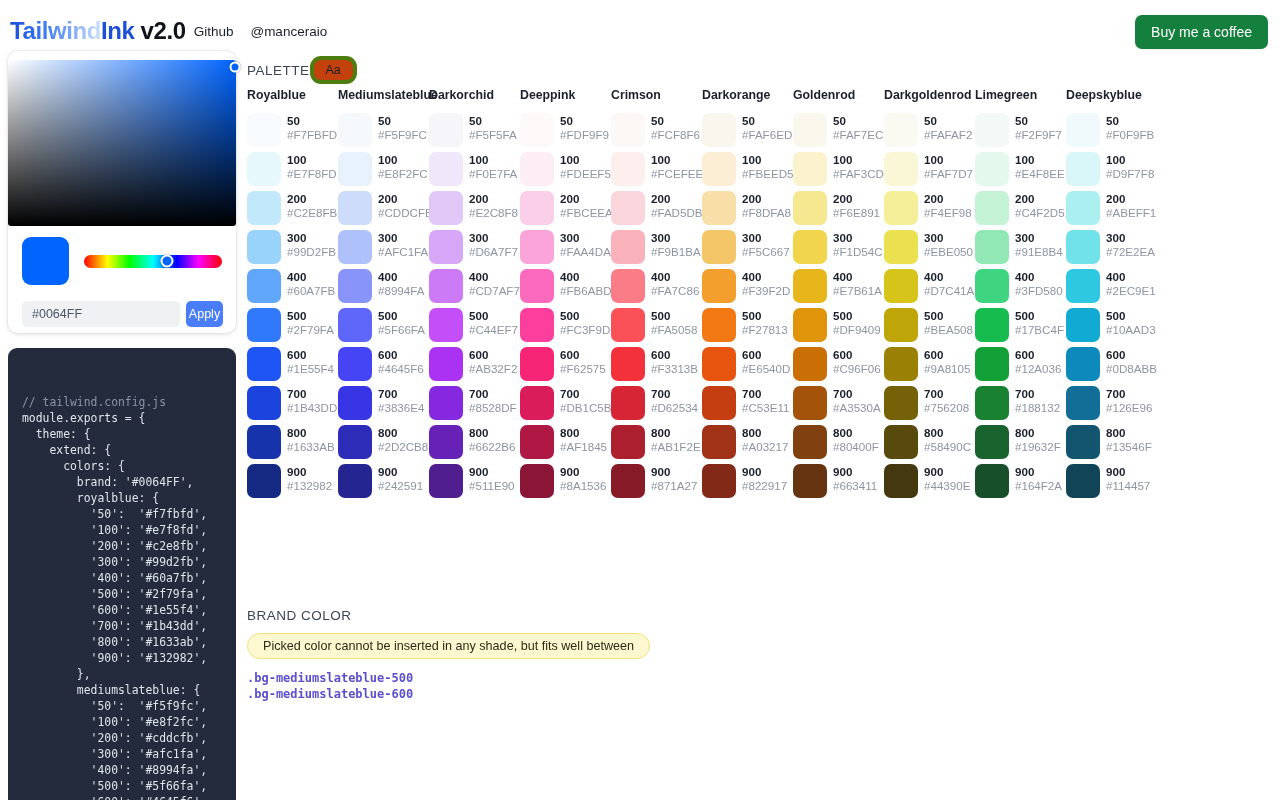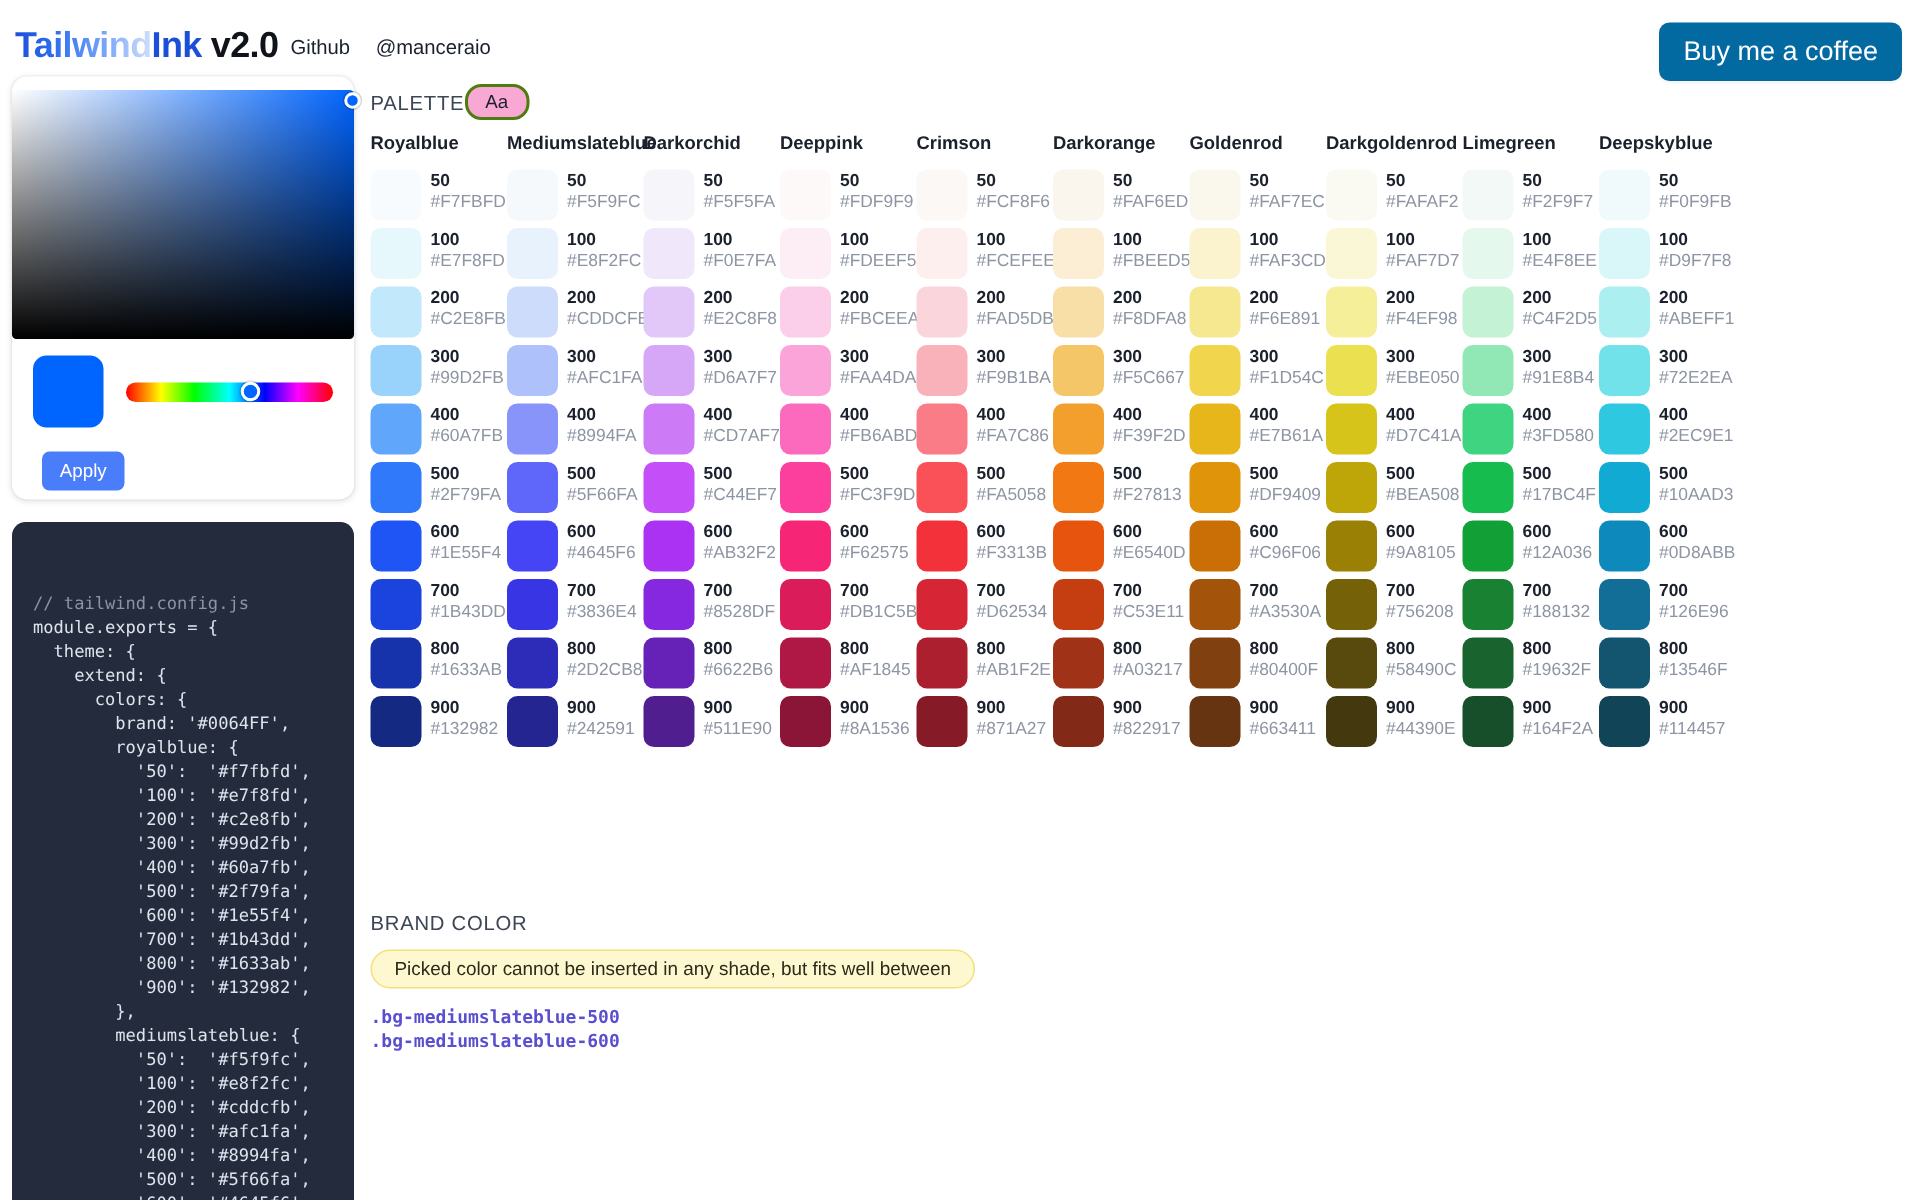--- a/index.html
+++ b/index.html
@@ -33,23 +33,23 @@
   .logo-ver { color: #10131a; margin-left: 6px; }
 
   .header-link {
     font-size: 13.5px; color: #1a202c; margin-left: 17px;
     text-decoration: none; cursor: pointer;
   }
   .header-link:first-of-type { margin-left: 8px; }
 
   .coffee-btn {
     position: absolute; right: 12px; top: 15px;
-    background: #0369a1; color: #ffffff;
+    background: #15803d; color: #ffffff;
     border: none; border-radius: 7px;
-    font-size: 18px; font-family: "Liberation Sans", sans-serif;
+    font-size: 14px; font-family: "Liberation Sans", sans-serif;
     padding: 9px 16px; cursor: pointer;
     box-shadow: 0 1px 2px rgba(0,0,0,0.06);
   }
 
   
   .picker-card {
     position: absolute; left: 8px; top: 51px;
     width: 228px; height: 282px;
     background: #fff; border-radius: 10px;
     box-shadow: 0 1px 5px rgba(16,24,40,0.14), 0 0 0 1px rgba(16,24,40,0.03);
@@ -126,21 +126,21 @@
 
   
   .palette-head {
     position: absolute; left: 247px; top: 56px;
     display: flex; align-items: center; gap: 0;
   }
   .section-label {
     font-size: 13.5px; color: #3c4655; letter-spacing: 0.5px;
   }
   .aa-btn {
-    background: #f9a8d4; border: 2px solid #4d7c0f;
+    background: #c2410c; border: 4px solid #4d7c0f;
     border-radius: 11px; font-size: 12.5px; color: #1a202c;
     padding: 3px 12px; cursor: pointer;
     font-family: "Liberation Sans", sans-serif;
   }
 
   .grid {
     position: absolute; left: 247px; top: 88px;
   }
   .col-heads { display: flex; }
   .col-head {
@@ -196,20 +196,21 @@
     <div class="sat-val">
       <div class="sv-handle"></div>
     </div>
     <div class="preview-row">
       <div class="preview-swatch"></div>
       <div class="hue-track">
         <div class="hue-handle"></div>
       </div>
     </div>
     <div class="hex-row">
+      <input class="hex-input" type="text" value="#0064FF" style="">
       <button class="apply-btn">Apply</button>
     </div>
   </div>
 
   <div class="code-card">
     <div id="code-body"><div class="code-comment">// tailwind.config.js</div><div>module.exports = {</div><div>  theme: {</div><div>    extend: {</div><div>      colors: {</div><div>        brand: '#0064FF',</div><div>        royalblue: {</div><div>          '50':  '#f7fbfd',</div><div>          '100': '#e7f8fd',</div><div>          '200': '#c2e8fb',</div><div>          '300': '#99d2fb',</div><div>          '400': '#60a7fb',</div><div>          '500': '#2f79fa',</div><div>          '600': '#1e55f4',</div><div>          '700': '#1b43dd',</div><div>          '800': '#1633ab',</div><div>          '900': '#132982',</div><div>        },</div><div>        mediumslateblue: {</div><div>          '50':  '#f5f9fc',</div><div>          '100': '#e8f2fc',</div><div>          '200': '#cddcfb',</div><div>          '300': '#afc1fa',</div><div>          '400': '#8994fa',</div><div>          '500': '#5f66fa',</div><div>          '600': '#4645f6',</div></div>
   </div>
 
   <div class="palette-head">
     <span class="section-label">PALETTE</span>

